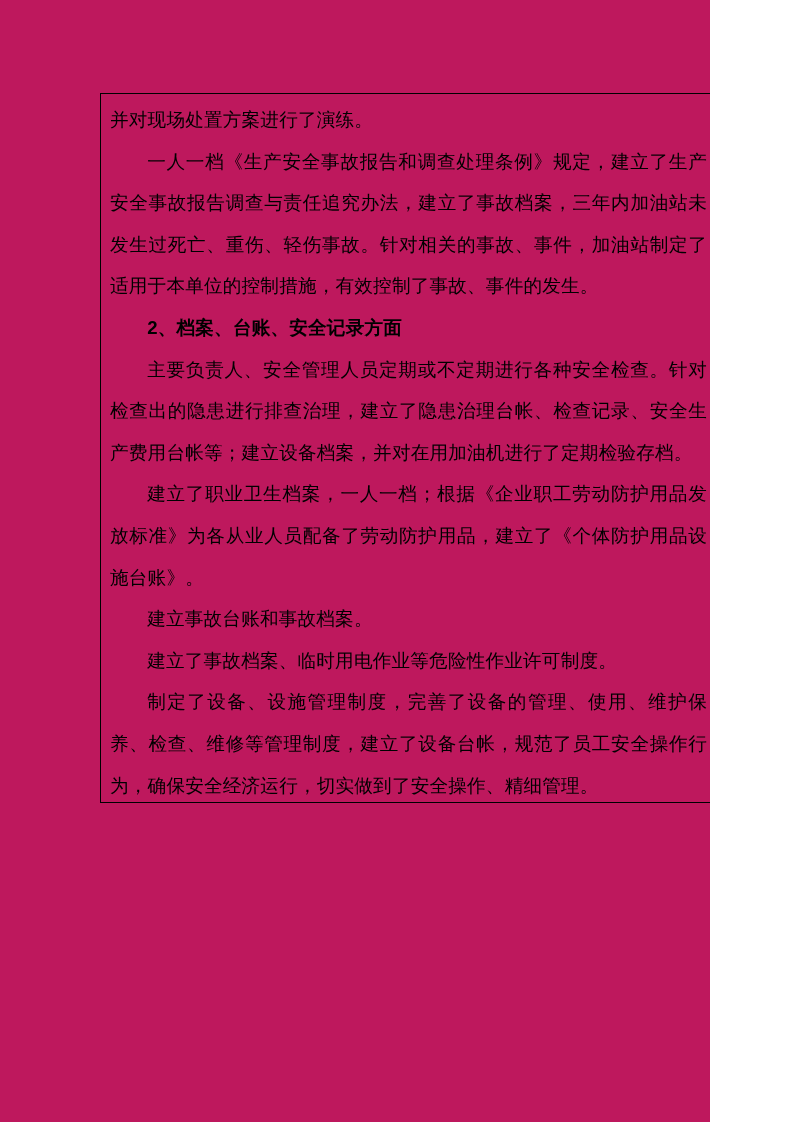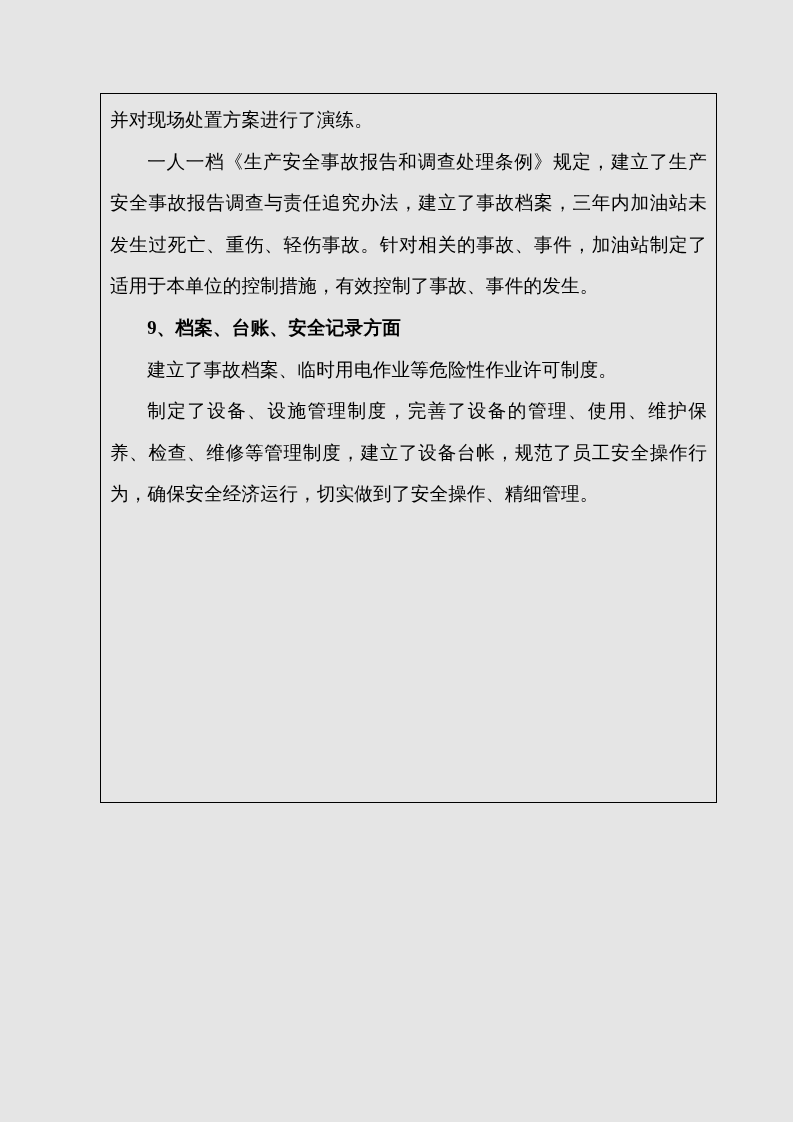--- a/index.html
+++ b/index.html
@@ -2,25 +2,25 @@
 <html><head>
 <meta charset="utf-8">
 <style>
   html, body {
     margin: 0;
     padding: 0;
     background: #ffffff;
   }
   .page {
     position: relative;
-    width: 793px;
+    width: 710px;
     height: 1122px;
-    background: #e5e5e5;
+    background: #be185d;
     overflow: hidden;
-    font-family: Liberation Serif, serif;
+    font-family: Liberation Sans, sans-serif;
     color: #000000;
   }
   .doc-cell {
     position: absolute;
     left: 100px;
     top: 93px;
     width: 597px;
     height: 694px;
     border: 1px solid #000000;
     padding: 5px 9px 9px 9px;
@@ -44,17 +44,20 @@
     text-align: left;
   }
 </style>
 </head>
 <body>
 
 <div class="page">
   <div class="doc-cell">
     <p class="para">并对现场处置方案进行了演练。</p>
     <p class="para indent">一人一档《生产安全事故报告和调查处理条例》规定，建立了生产安全事故报告调查与责任追究办法，建立了事故档案，三年内加油站未发生过死亡、重伤、轻伤事故。针对相关的事故、事件，加油站制定了适用于本单位的控制措施，有效控制了事故、事件的发生。</p>
-    <p class="para indent heading">9、档案、台账、安全记录方面</p>
+    <p class="para indent heading">2、档案、台账、安全记录方面</p>
+    <p class="para indent">主要负责人、安全管理人员定期或不定期进行各种安全检查。针对检查出的隐患进行排查治理，建立了隐患治理台帐、检查记录、安全生产费用台帐等；建立设备档案，并对在用加油机进行了定期检验存档。</p>
+    <p class="para indent">建立了职业卫生档案，一人一档；根据《企业职工劳动防护用品发放标准》为各从业人员配备了劳动防护用品，建立了《个体防护用品设施台账》。</p>
+    <p class="para indent">建立事故台账和事故档案。</p>
     <p class="para indent">建立了事故档案、临时用电作业等危险性作业许可制度。</p>
     <p class="para indent">制定了设备、设施管理制度，完善了设备的管理、使用、维护保养、检查、维修等管理制度，建立了设备台帐，规范了员工安全操作行为，确保安全经济运行，切实做到了安全操作、精细管理。</p>
   </div>
 </div>
 
 </body></html>

